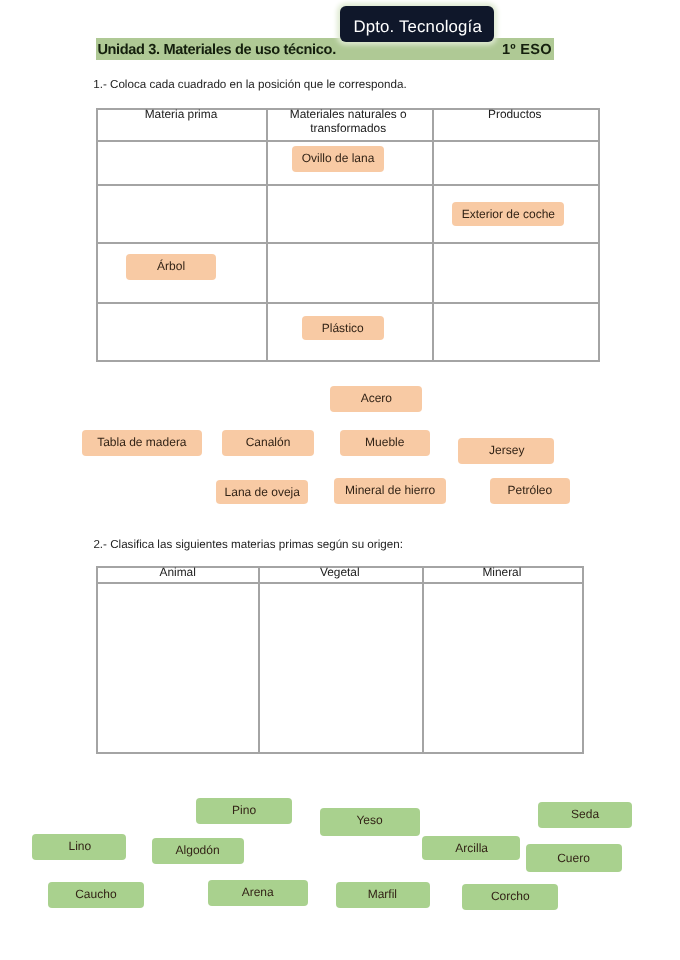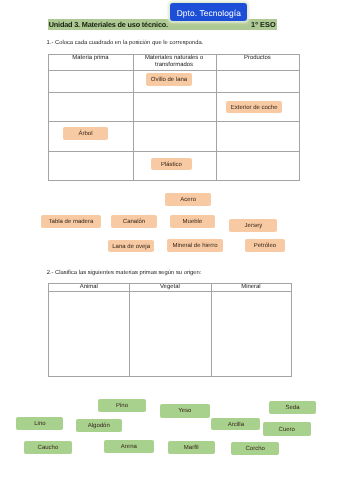--- a/index.html
+++ b/index.html
@@ -5,21 +5,21 @@
 <style>
   html,body{margin:0;padding:0;}
   body{width:340px;height:480px;background:#ffffff;overflow:hidden;
        font-family:"Liberation Sans",sans-serif;color:#1a1a1a;position:relative;
        text-rendering:geometricPrecision;}
   .page{position:absolute;left:0;top:0;width:340px;height:480px;will-change:transform;}
   .abs{position:absolute;}
 
   
   #dpto-badge{left:170.3px;top:3.2px;width:77.1px;height:17.8px;border-radius:3px;
-    background:#1d4ed8;color:#ffffff;font-size:8.4px;display:flex;align-items:center;
+    background:#0f172a;color:#ffffff;font-size:8.4px;display:flex;align-items:center;
     justify-content:center;letter-spacing:.1px;box-shadow:0 0 2.6px 1.4px #dfead2;padding-top:1.4px;box-sizing:border-box;}
   #title-hl{left:47.6px;top:19.3px;width:229.4px;height:10.7px;background:#AFC995;}
   #unit-title{left:48.7px;top:21.2px;font-size:7.3px;font-weight:bold;color:#141f0d;
     line-height:7.3px;white-space:nowrap;letter-spacing:-0.18px;}
   #grade{left:251.0px;top:21.2px;font-size:7.3px;font-weight:bold;color:#141f0d;
     line-height:7.3px;white-space:nowrap;letter-spacing:0.12px;}
 
   .q{font-size:5.82px;color:#222222;white-space:nowrap;}
 
   

